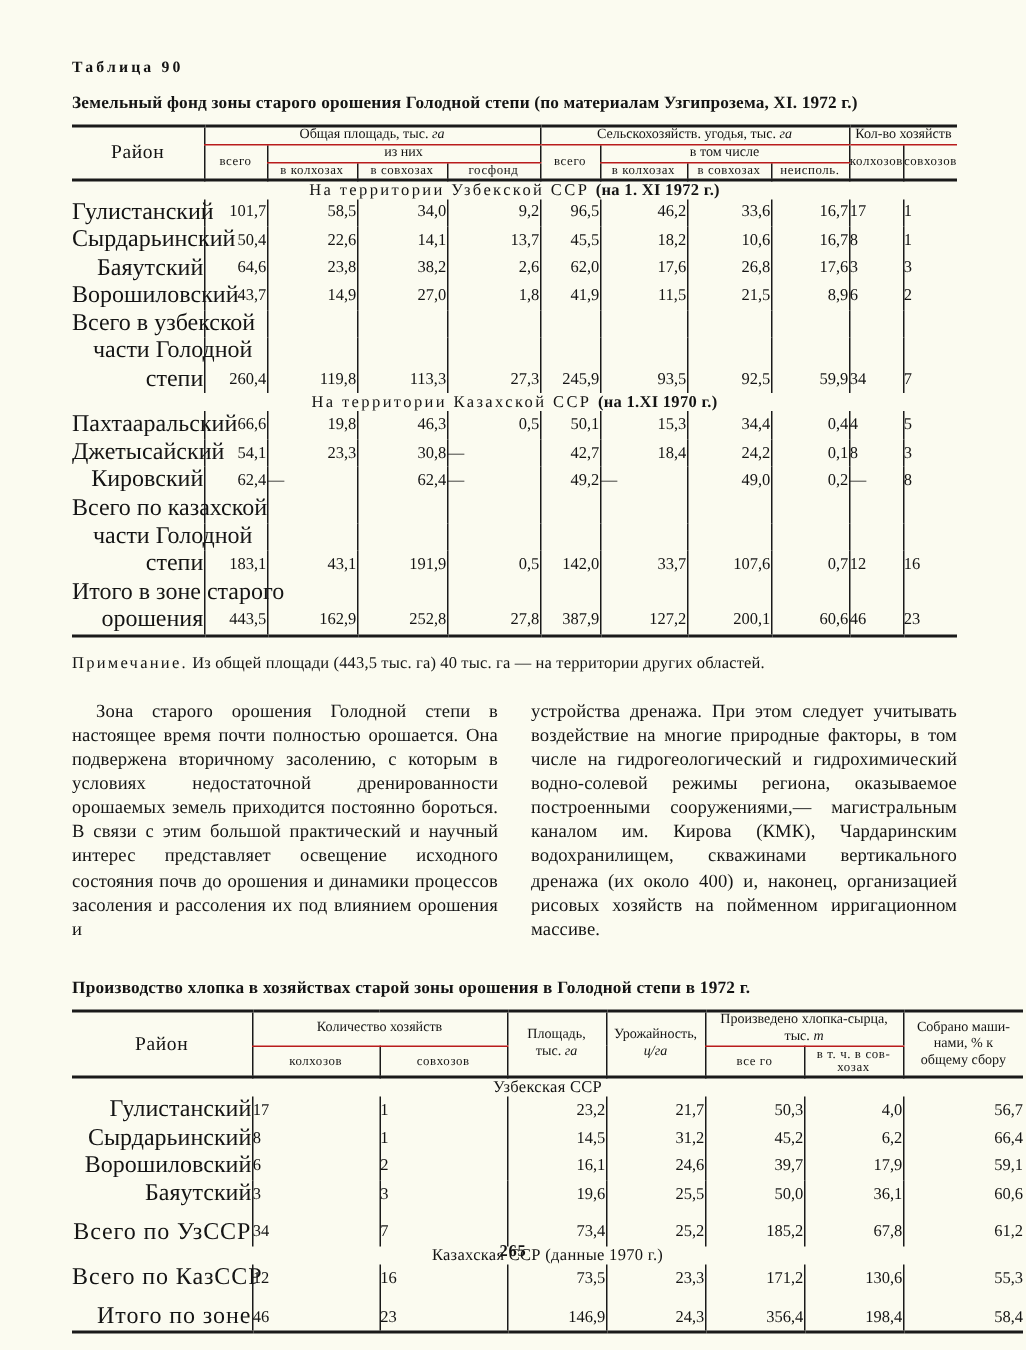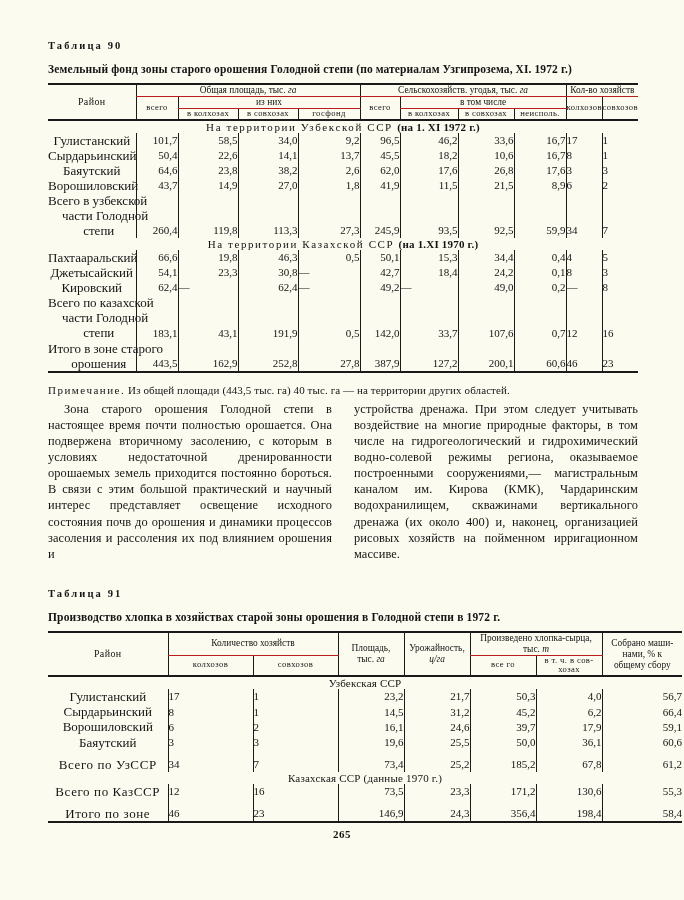--- a/index.html
+++ b/index.html
@@ -66,29 +66,29 @@
 
   
   .hcell {
     text-align: center;
     font-size: 9.4px;
     line-height: 1.15;
     padding: 2px 1px;
   }
   .hcell.tiny { font-size: 8.6px; letter-spacing: 0.4px; }
   .hcell.district {
-    font-size: 10px;
+    font-size: 13px;
     letter-spacing: 0.4px;
   }
   .ital { font-style: italic; }
 
   
   .rowlabel {
-    font-size: 13px;
-    text-align: center;
+    font-size: 16px;
+    text-align: right;
     padding-left: 1px;
     line-height: 1.16;
     white-space: nowrap;
   }
   .rowlabel.ind { padding-left: 14px; }
   .num {
     text-align: right;
     font-size: 11px;
     padding-right: 9px;
     line-height: 1.16;
@@ -115,21 +115,21 @@
   .note {
     font-size: 11px;
     margin-top: 11px;
     letter-spacing: 0.1px;
     white-space: nowrap;
   }
   .note b { letter-spacing: 1.5px; font-weight: normal; }
 
   
   .cols {
-    margin-top: 5px;
+    margin-top: 18px;
     display: flex;
     gap: 22px;
   }
   .col {
     width: 284px;
     font-size: 12.4px;
     line-height: 1.30;
     text-align: justify;
     text-align-last: left;
     letter-spacing: 0.1px;
@@ -420,21 +420,20 @@
   <div class="cols">
     <div class="col left">
       <p>Зона старого орошения Голодной степи в настоящее время почти полностью орошается. Она подвержена вторичному засолению, с которым в условиях недостаточной дренированности орошаемых земель приходится постоянно бороться. В связи с этим большой практический и научный интерес представляет освещение исходного состояния почв до орошения и динамики процессов засоления и рассоления их под влиянием орошения и</p>
     </div>
     <div class="col right">
       <p>устройства дренажа. При этом следует учитывать воздействие на многие природные факторы, в том числе на гидрогеологический и гидрохимический водно-солевой режимы региона, оказываемое построенными сооружениями,— магистральным каналом им. Кирова (КМК), Чардаринским водохранилищем, скважинами вертикального дренажа (их около 400) и, наконец, организацией рисовых хозяйств на пойменном ирригационном массиве.</p>
     </div>
   </div>
 
   <div class="blk2">
-    <div class="tbl-num">Таблица  91</div>
     <div class="tbl-title">Производство хлопка в хозяйствах старой зоны орошения в Голодной степи в 1972 г.</div>
 
     <table class="doc">
       <colgroup>
         <col style="width:120px">
         <col style="width:85px">
         <col style="width:85px">
         <col style="width:66px">
         <col style="width:66px">
         <col style="width:66px">

